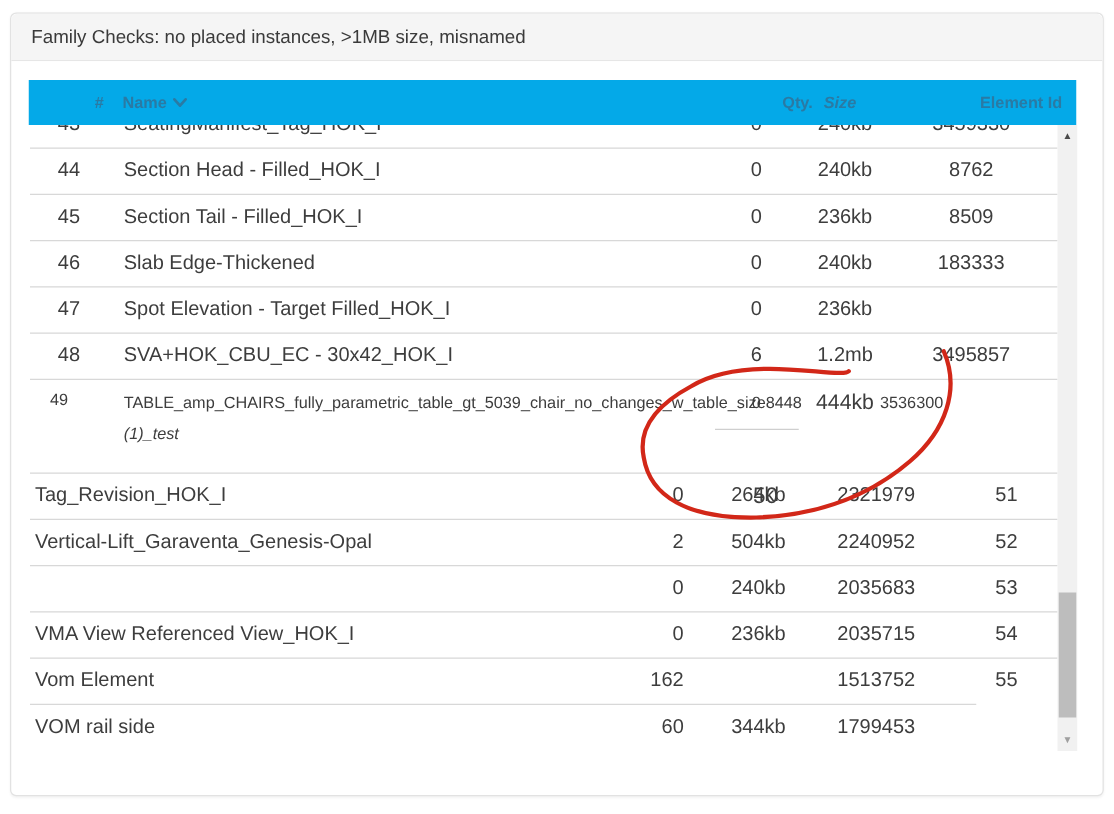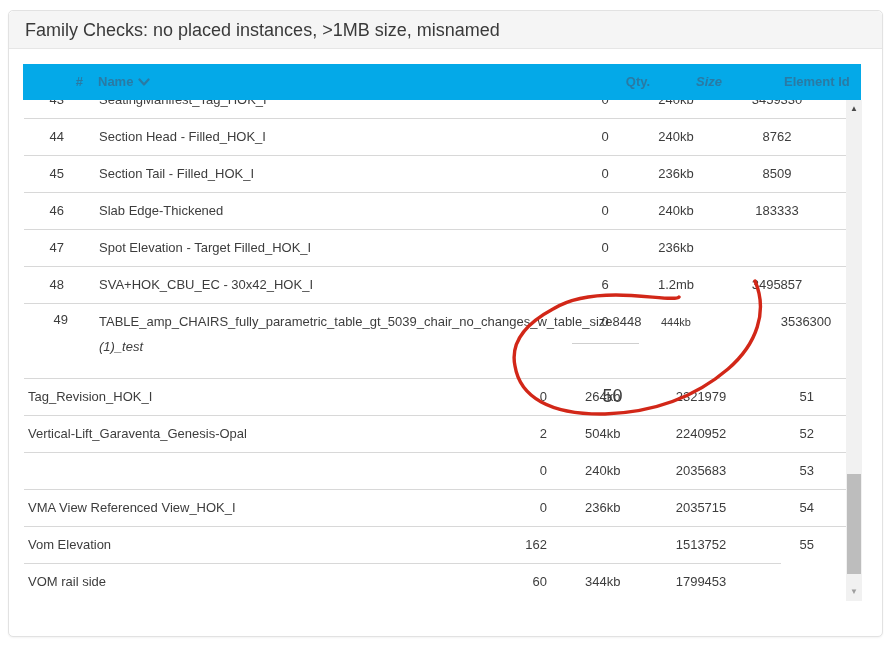--- a/index.html
+++ b/index.html
@@ -20,63 +20,63 @@
     background:#ffffff;border:1px solid #e2e2e2;border-radius:5px;
     box-shadow:0 1px 2px rgba(0,0,0,0.05);
   }
   .card-header{
     position:absolute;left:0;top:0;right:0;height:38px;
     background:#f5f5f5;border-bottom:1px solid #e6e6e6;
     border-radius:5px 5px 0 0;
   }
   .card-title{
     position:absolute;left:16px;top:0;line-height:38px;
-    font-size:18px;color:#3a3a3a;white-space:nowrap;
+    font-size:15px;color:#3a3a3a;white-space:nowrap;
   }
   
   .thead{
     position:absolute;left:14px;top:53px;width:838px;height:36px;
     background:var(--header-bg);
   }
   .th{
     position:absolute;top:0;height:36px;line-height:36px;
     font-size:13px;font-weight:bold;color:var(--header-text);
     white-space:nowrap;cursor:pointer;
   }
   .th-num{left:30px;width:30px;text-align:right;}
   .th-name{left:75px;}
   .th-qty{left:565px;width:100px;text-align:center;}
-  .th-size{left:636px;width:100px;text-align:center;font-style:italic;}
+  .th-size{left:636px;width:100px;font-style:italic;}
   .th-id{left:761px;width:120px;text-align:left;}
   .sort-icon{display:inline-block;vertical-align:-1px;margin-left:5px;}
   
   .scroll-area{
     position:absolute;left:14px;top:89px;width:839px;height:501px;
     overflow:hidden;background:#ffffff;
   }
   .rows{position:absolute;left:1px;top:-18px;width:822px;}
   .row{position:relative;height:37px;border-bottom:1px solid var(--sep);}
   .cell{
     position:absolute;top:0;height:36px;line-height:36px;
-    font-size:13px;color:var(--row-text);white-space:nowrap;
+    font-size:16px;color:var(--row-text);white-space:nowrap;
   }
   
   .up-num{left:0;width:40px;text-align:right;}
   .up-name{left:75px;}
   .up-qty{left:541px;width:80px;text-align:center;}
   .up-size{left:612px;width:80px;text-align:center;}
   .up-id{left:713px;width:80px;text-align:center;}
   
   .row-49{position:relative;height:75px;border-bottom:1px solid var(--sep);}
-  .r49-num{position:absolute;left:4px;top:3px;width:40px;text-align:right;font-size:13px;line-height:26px;}
+  .r49-num{position:absolute;left:16px;top:3px;width:40px;font-size:13px;line-height:26px;}
   .r49-name1{position:absolute;left:75px;top:10px;font-size:13px;line-height:16px;white-space:nowrap;z-index:1;}
   .r49-name2{position:absolute;left:75px;top:35px;font-size:13px;line-height:16px;white-space:nowrap;font-style:italic;}
   .r49-qty{position:absolute;left:541px;top:10px;width:80px;text-align:center;font-size:13px;line-height:16px;z-index:2;}
-  .r49-size{position:absolute;left:612px;top:10px;width:80px;text-align:center;font-size:11px;line-height:16px;z-index:2;}
-  .r49-id{position:absolute;left:742px;top:10px;width:80px;text-align:center;font-size:13px;line-height:16px;}
+  .r49-size{position:absolute;left:612px;top:10px;width:80px;text-align:center;font-size:17px;line-height:16px;z-index:2;}
+  .r49-id{position:absolute;left:680px;top:10px;width:80px;font-size:13px;line-height:16px;}
   .r49-miniline{position:absolute;left:548px;top:39px;width:67px;height:1px;background:#cfcfcf;}
   .r49-next{position:absolute;left:541px;top:47px;width:95px;text-align:center;font-size:18px;line-height:16px;margin-top:37px;}
   
   .lo-name{left:4px;}
   .lo-qty{left:445px;width:78px;text-align:right;}
   .lo-size{left:561px;width:80px;text-align:left;}
   .lo-id{left:637px;width:80px;text-align:center;}
   .lo-num{left:716px;width:74px;text-align:right;}
   .sep-short{border-bottom:none;}
   .sep-short::after{content:"";position:absolute;left:0;bottom:0;width:757px;height:1px;background:var(--sep);}
@@ -197,21 +197,21 @@
           <div class="cell lo-num">53</div>
         </div>
         <div class="row">
           <div class="cell lo-name">VMA View Referenced View_HOK_I</div>
           <div class="cell lo-qty">0</div>
           <div class="cell lo-size">236kb</div>
           <div class="cell lo-id">2035715</div>
           <div class="cell lo-num">54</div>
         </div>
         <div class="row sep-short">
-          <div class="cell lo-name">Vom Elevation</div>
+          <div class="cell lo-name">Vom Element</div>
           <div class="cell lo-qty">162</div>
           <div class="cell lo-id">1513752</div>
           <div class="cell lo-num">55</div>
         </div>
         <div class="row no-sep">
           <div class="cell lo-name">VOM rail side</div>
           <div class="cell lo-qty">60</div>
           <div class="cell lo-size">344kb</div>
           <div class="cell lo-id">1799453</div>
           <div class="cell lo-num"></div>

